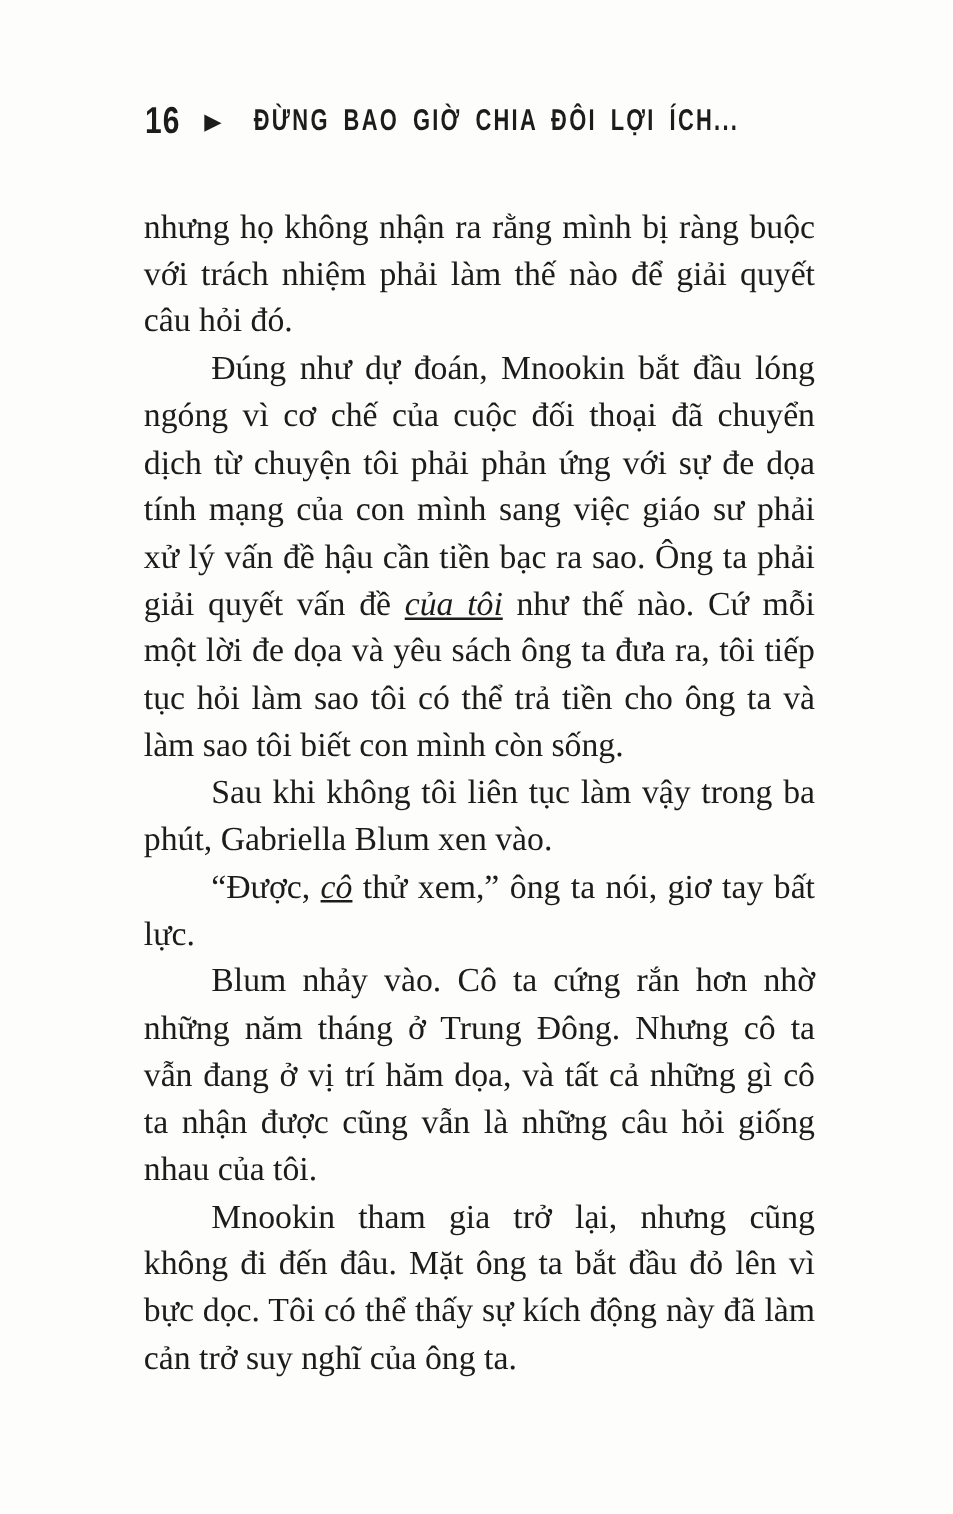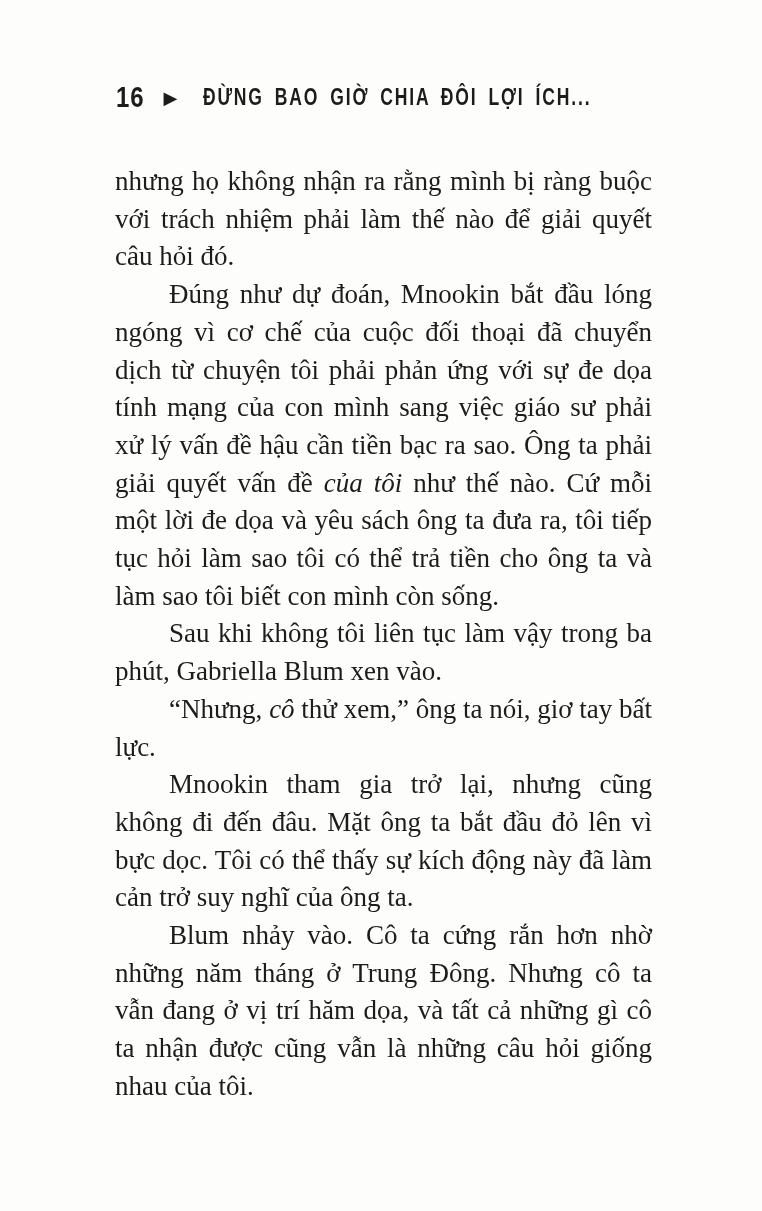--- a/index.html
+++ b/index.html
@@ -53,32 +53,32 @@
     position: absolute;
     left: 115px; top: 129px;
     width: 537px;
     font-size: 27px;
     line-height: 37.7px;
     text-align: justify;
     margin-top: 34px;
   }
   .body-text p { margin: 0; padding: 0; }
   .body-text p.indent { text-indent: 54px; }
-  .body-text em { font-style: italic; }
+  .body-text em { font-style: italic; text-decoration: underline; }
 </style>
 </head>
 <body>
 
 <div class="page">
   <div class="header">
     <span class="page-number">16</span>
     <span class="tri">▶</span>
     <span class="running-title">ĐỪNG BAO GIỜ CHIA ĐÔI LỢI ÍCH...</span>
   </div>
   <div class="body-text">
       <p class=""><span>nhưng họ không nhận ra rằng mình bị ràng buộc với trách nhiệm phải làm thế nào để giải quyết câu hỏi đó.</span></p>
       <p class="indent"><span>Đúng như dự đoán, Mnookin bắt đầu lóng ngóng vì cơ chế của cuộc đối thoại đã chuyển dịch từ chuyện tôi phải phản ứng với sự đe dọa tính mạng của con mình sang việc giáo sư phải xử lý vấn đề hậu cần tiền bạc ra sao. Ông ta phải giải quyết vấn đề </span><em>của tôi</em><span> như thế nào. Cứ mỗi một lời đe dọa và yêu sách ông ta đưa ra, tôi tiếp tục hỏi làm sao tôi có thể trả tiền cho ông ta và làm sao tôi biết con mình còn sống.</span></p>
       <p class="indent"><span>Sau khi không tôi liên tục làm vậy trong ba phút, Gabriella Blum xen vào.</span></p>
-      <p class="indent"><span>“Nhưng, </span><em>cô</em><span> thử xem,” ông ta nói, giơ tay bất lực.</span></p>
+      <p class="indent"><span>“Được, </span><em>cô</em><span> thử xem,” ông ta nói, giơ tay bất lực.</span></p>
+      <p class="indent"><span>Blum nhảy vào. Cô ta cứng rắn hơn nhờ những năm tháng ở Trung Đông. Nhưng cô ta vẫn đang ở vị trí hăm dọa, và tất cả những gì cô ta nhận được cũng vẫn là những câu hỏi giống nhau của tôi.</span></p>
       <p class="indent"><span>Mnookin tham gia trở lại, nhưng cũng không đi đến đâu. Mặt ông ta bắt đầu đỏ lên vì bực dọc. Tôi có thể thấy sự kích động này đã làm cản trở suy nghĩ của ông ta.</span></p>
-      <p class="indent"><span>Blum nhảy vào. Cô ta cứng rắn hơn nhờ những năm tháng ở Trung Đông. Nhưng cô ta vẫn đang ở vị trí hăm dọa, và tất cả những gì cô ta nhận được cũng vẫn là những câu hỏi giống nhau của tôi.</span></p>
     </div>
 </div>
 
 </body></html>

